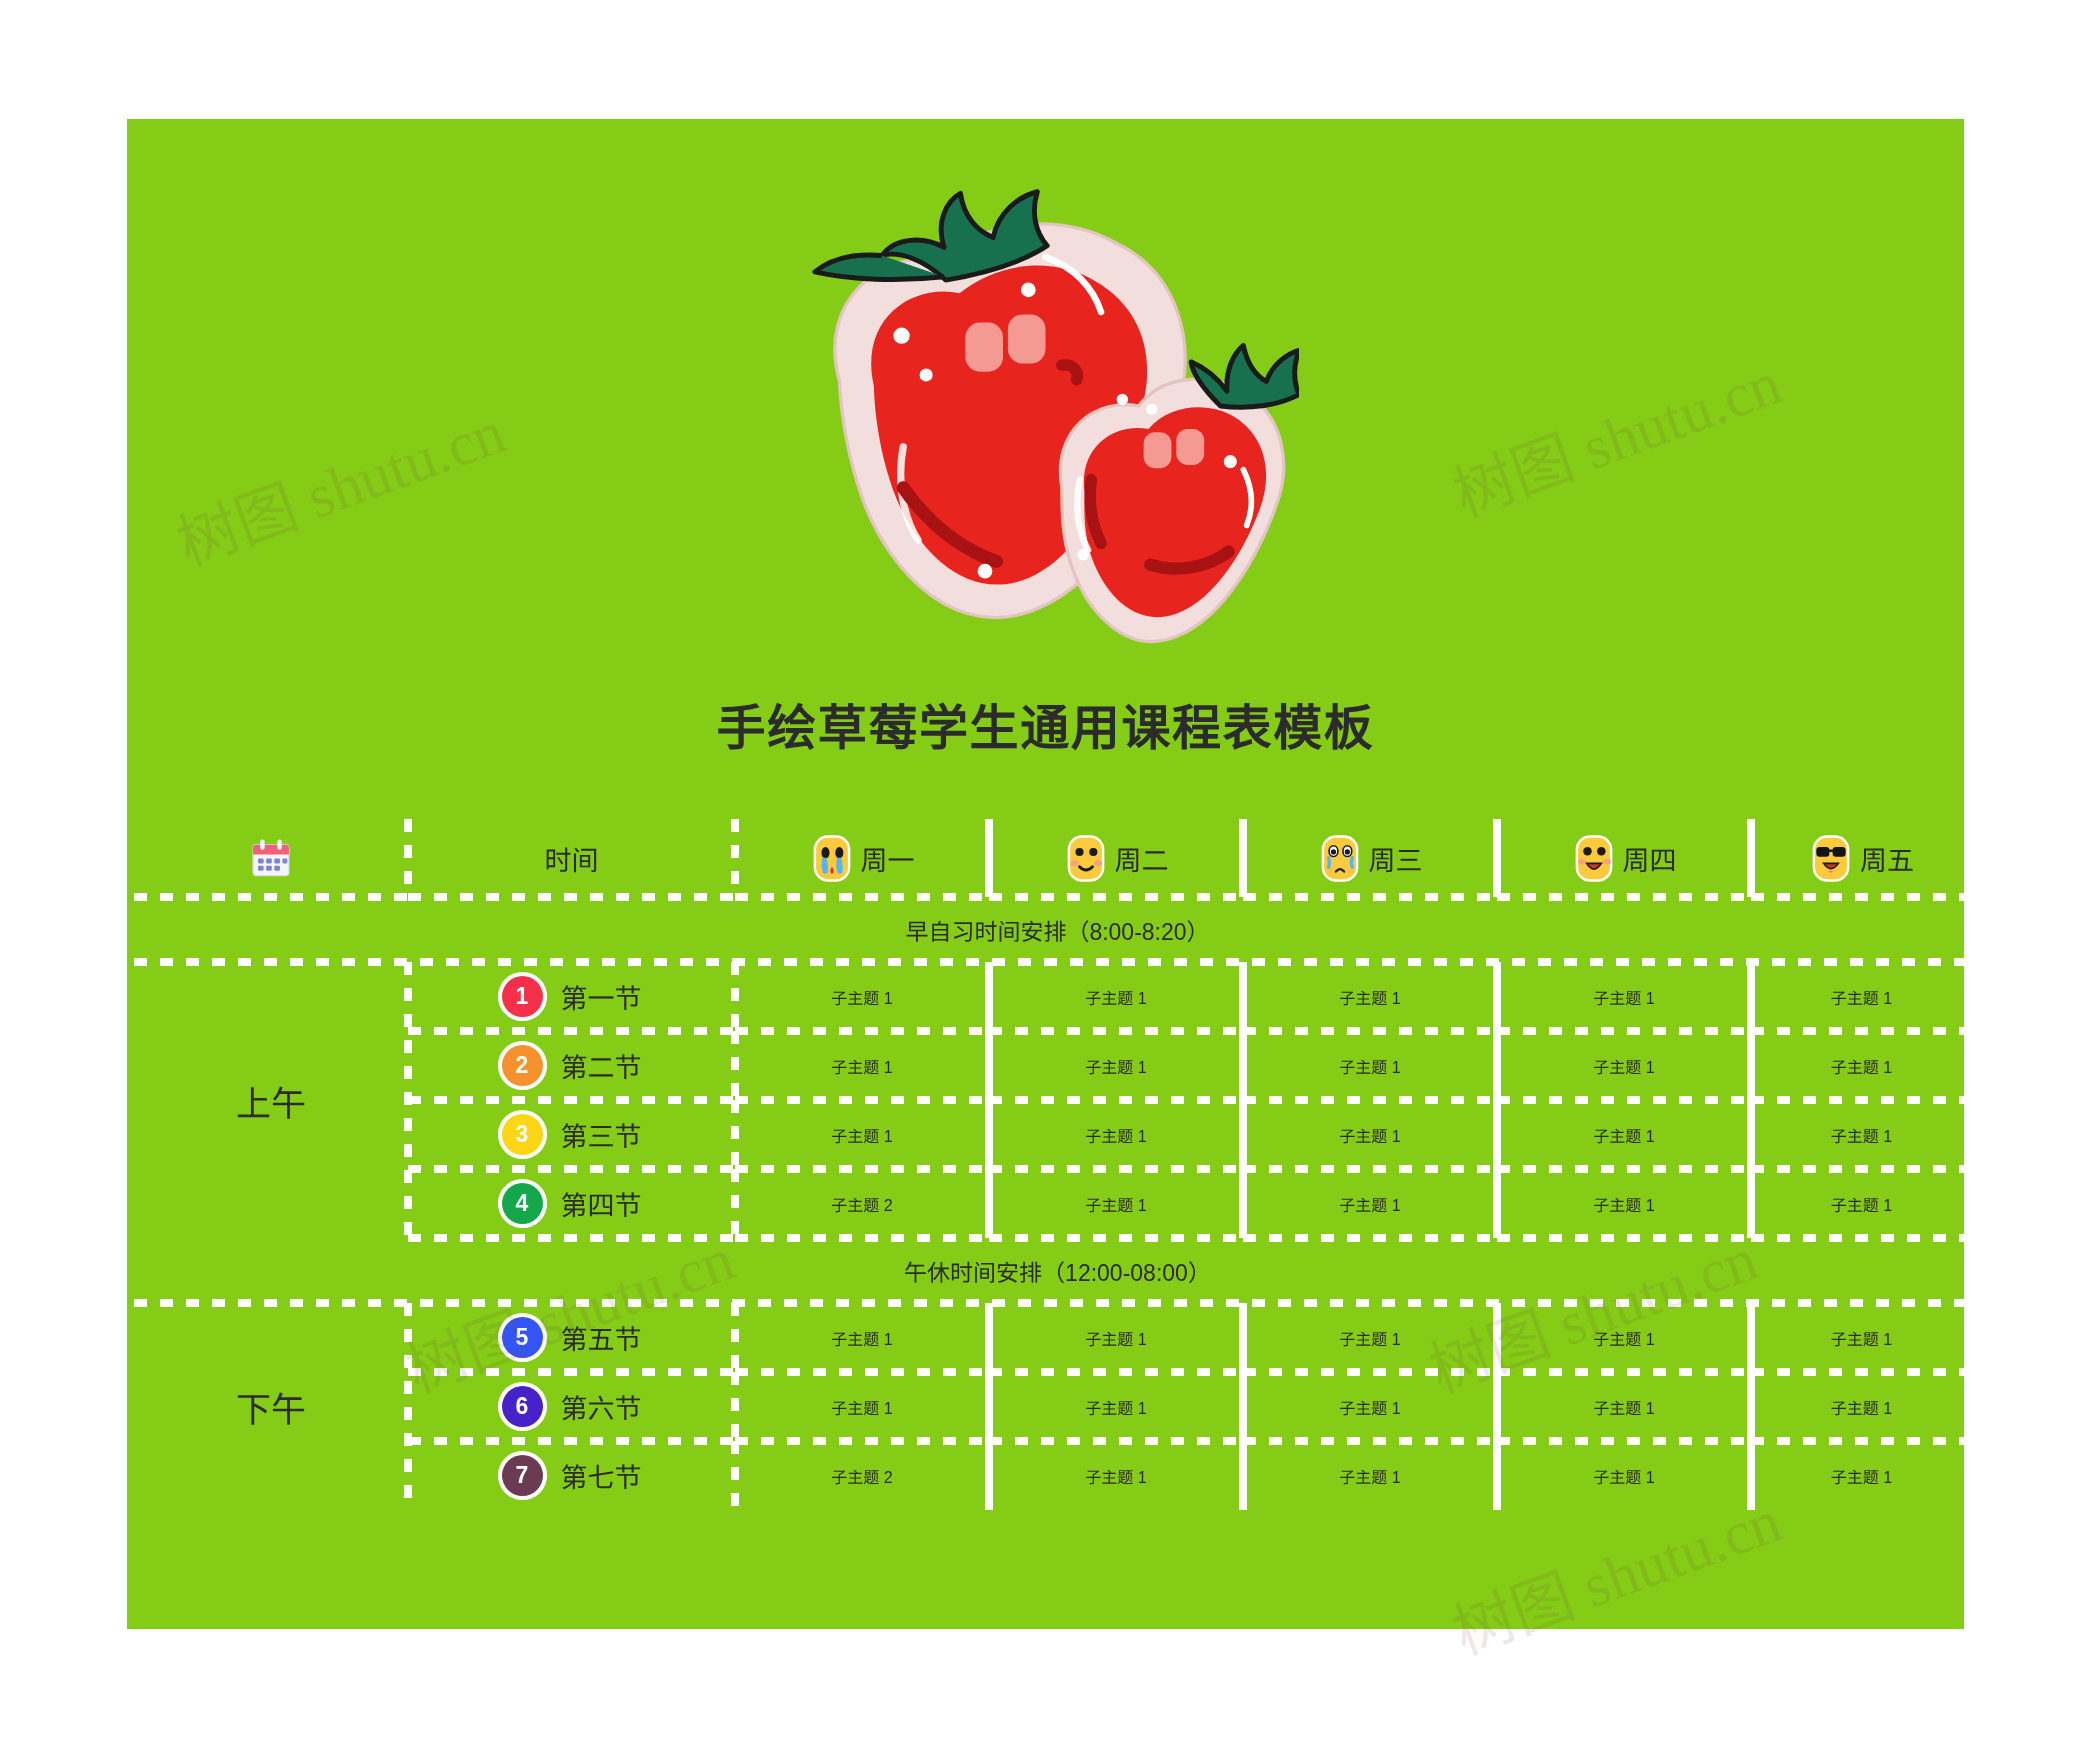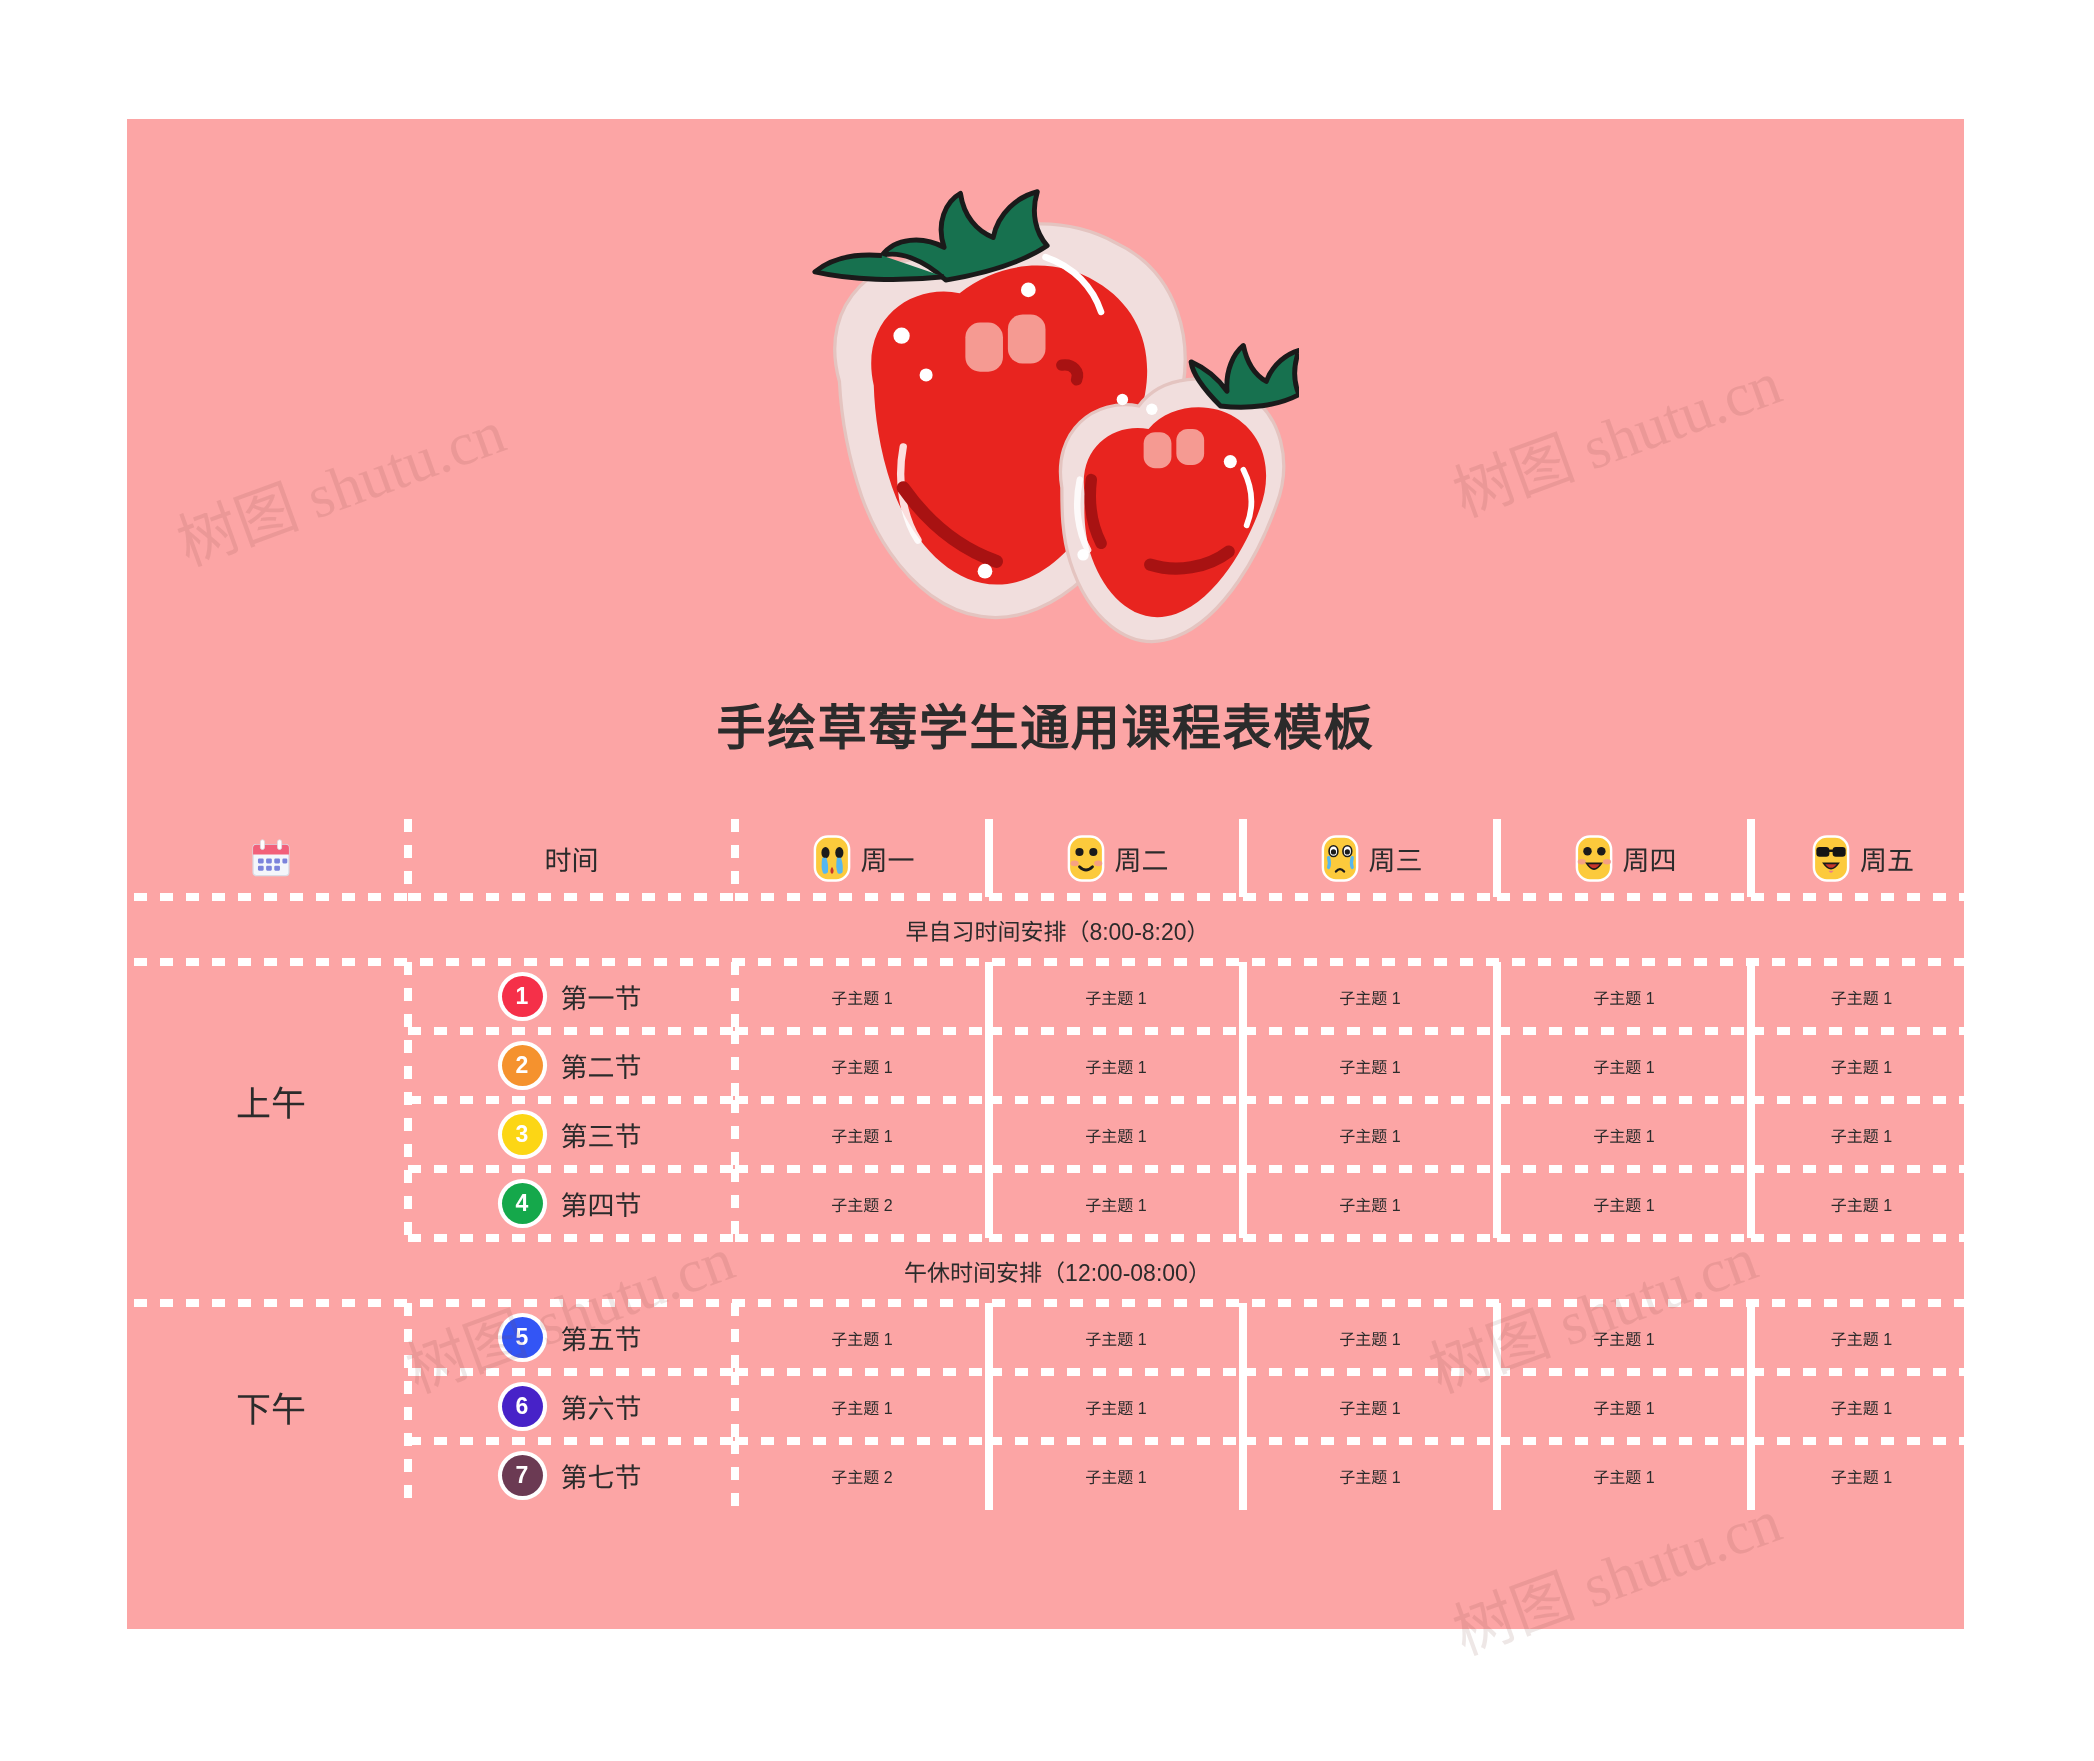--- a/index.html
+++ b/index.html
@@ -9,21 +9,21 @@
     font-family:"Liberation Sans","DejaVu Sans",sans-serif;
     -webkit-font-smoothing:antialiased;
     position:relative;overflow:hidden;
   }
 
   
   #poster{
     position:absolute;
     left:127px; top:119px;
     width:1837px; height:1510px;
-    background:#fca5a5;
+    background:#84cc16;
     box-sizing:border-box;
   }
   
   #poster::before{
     content:"";position:absolute;inset:-8.2px;
     pointer-events:none;
     background:
       repeating-linear-gradient(to right,#fff 0 13px,transparent 13px 26px) top left/100% 8.2px no-repeat,
       repeating-linear-gradient(to right,#fff 0 13px,transparent 13px 26px) bottom left/100% 8.2px no-repeat,
       repeating-linear-gradient(to bottom,#fff 0 13px,transparent 13px 26px) top left/8.2px 100% no-repeat,

